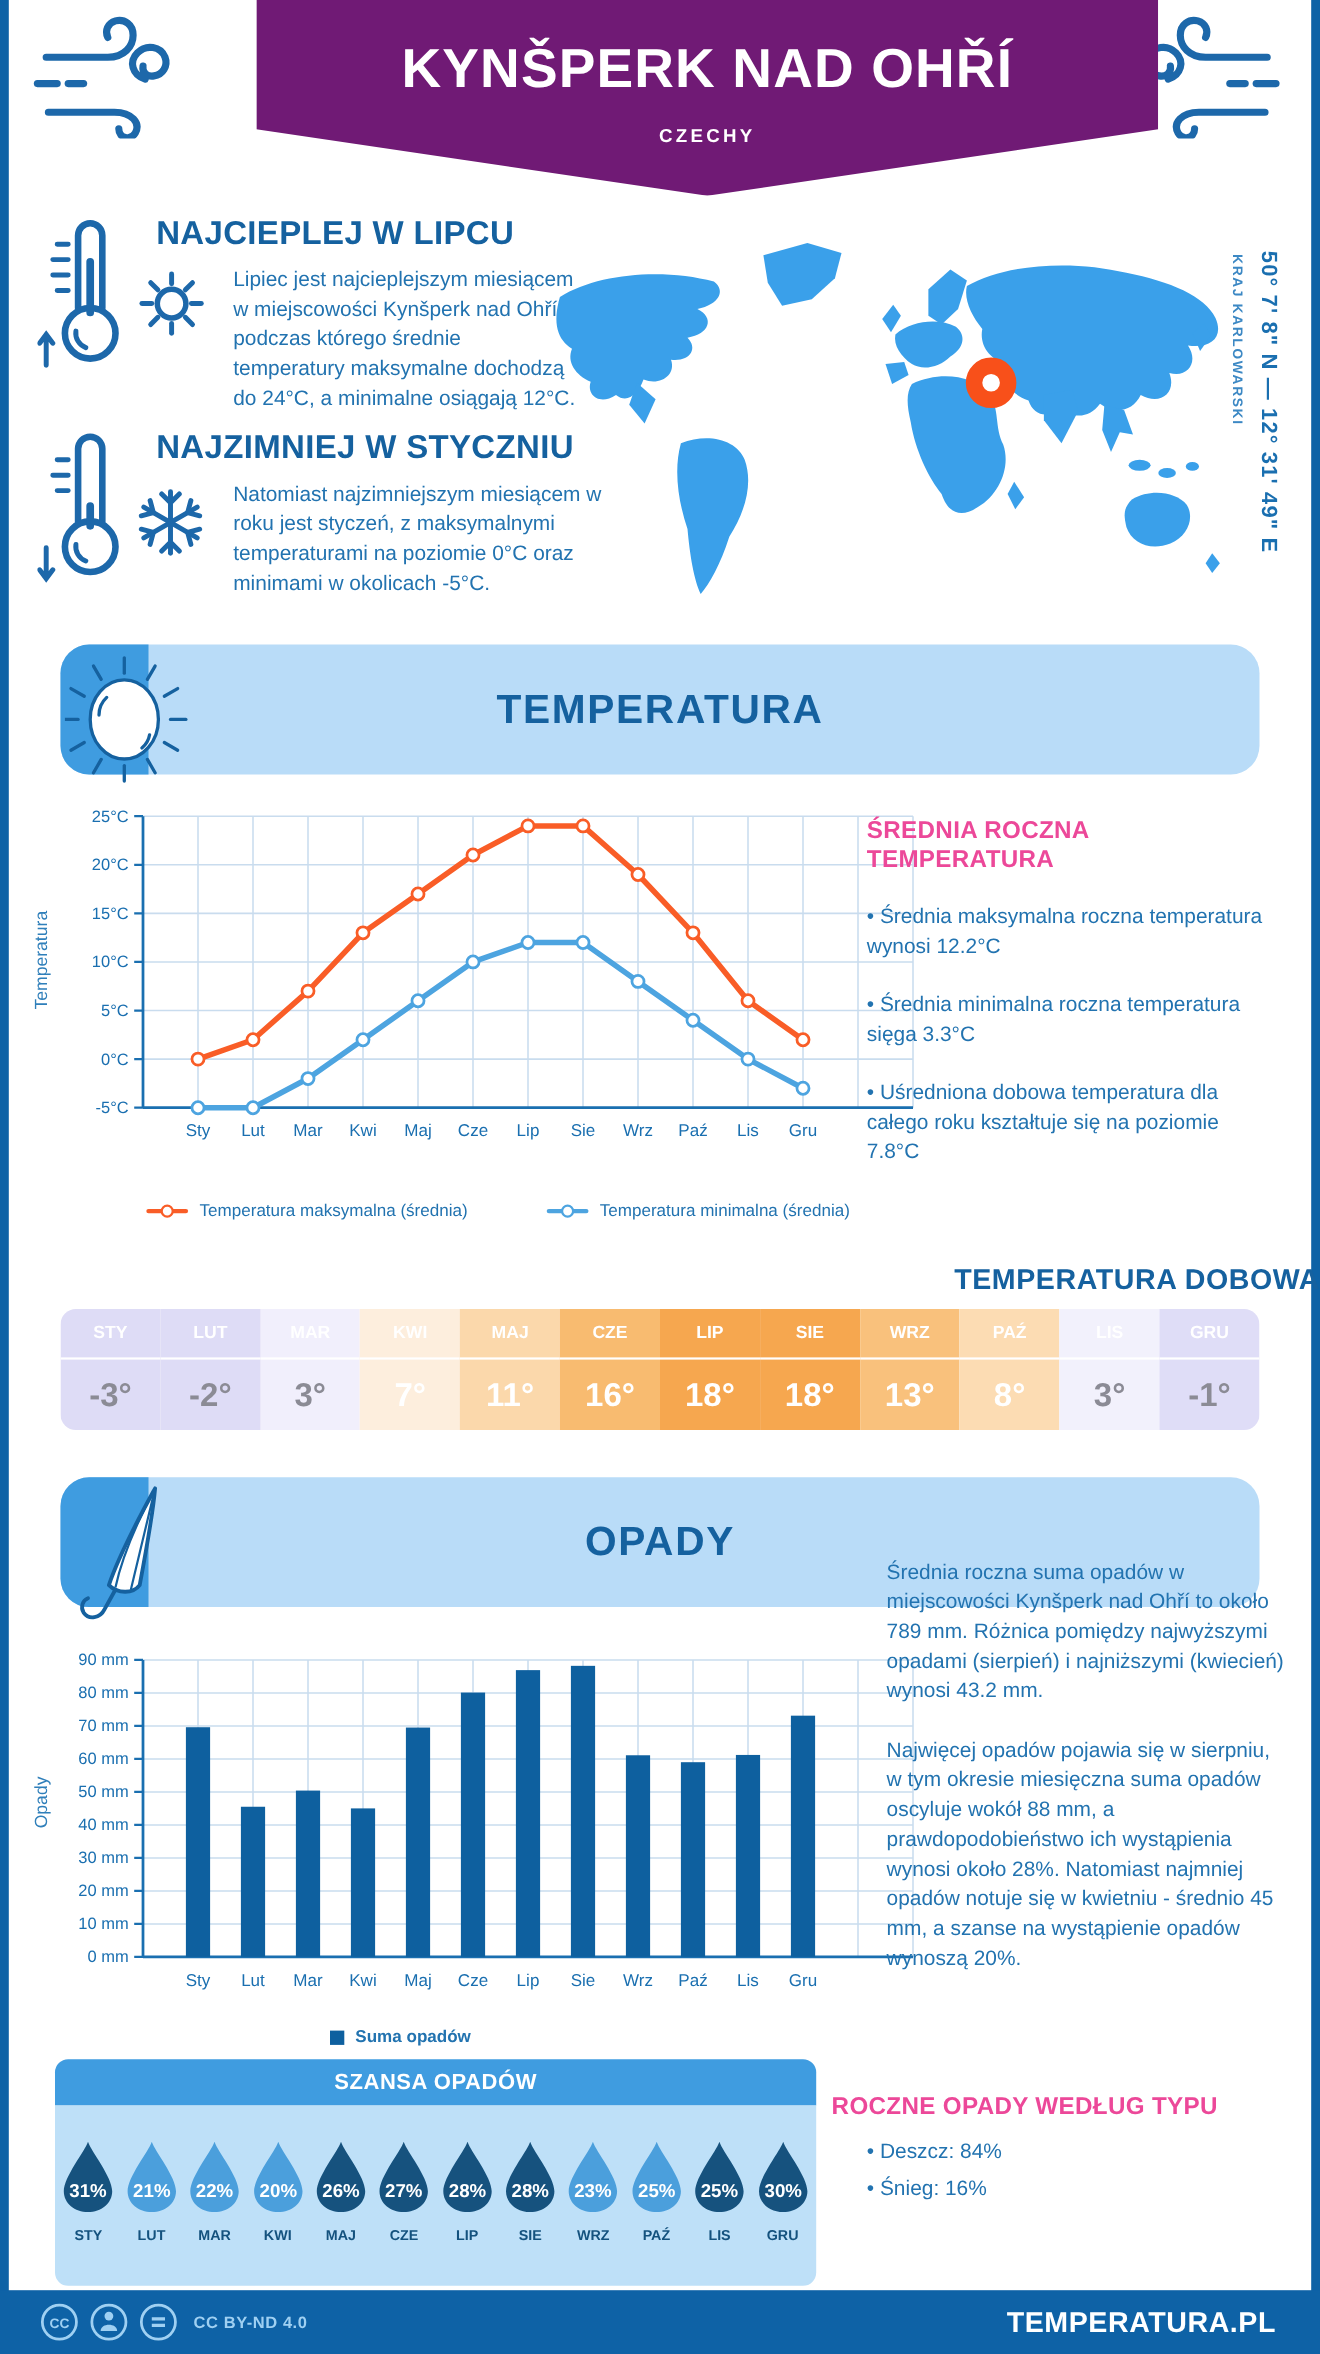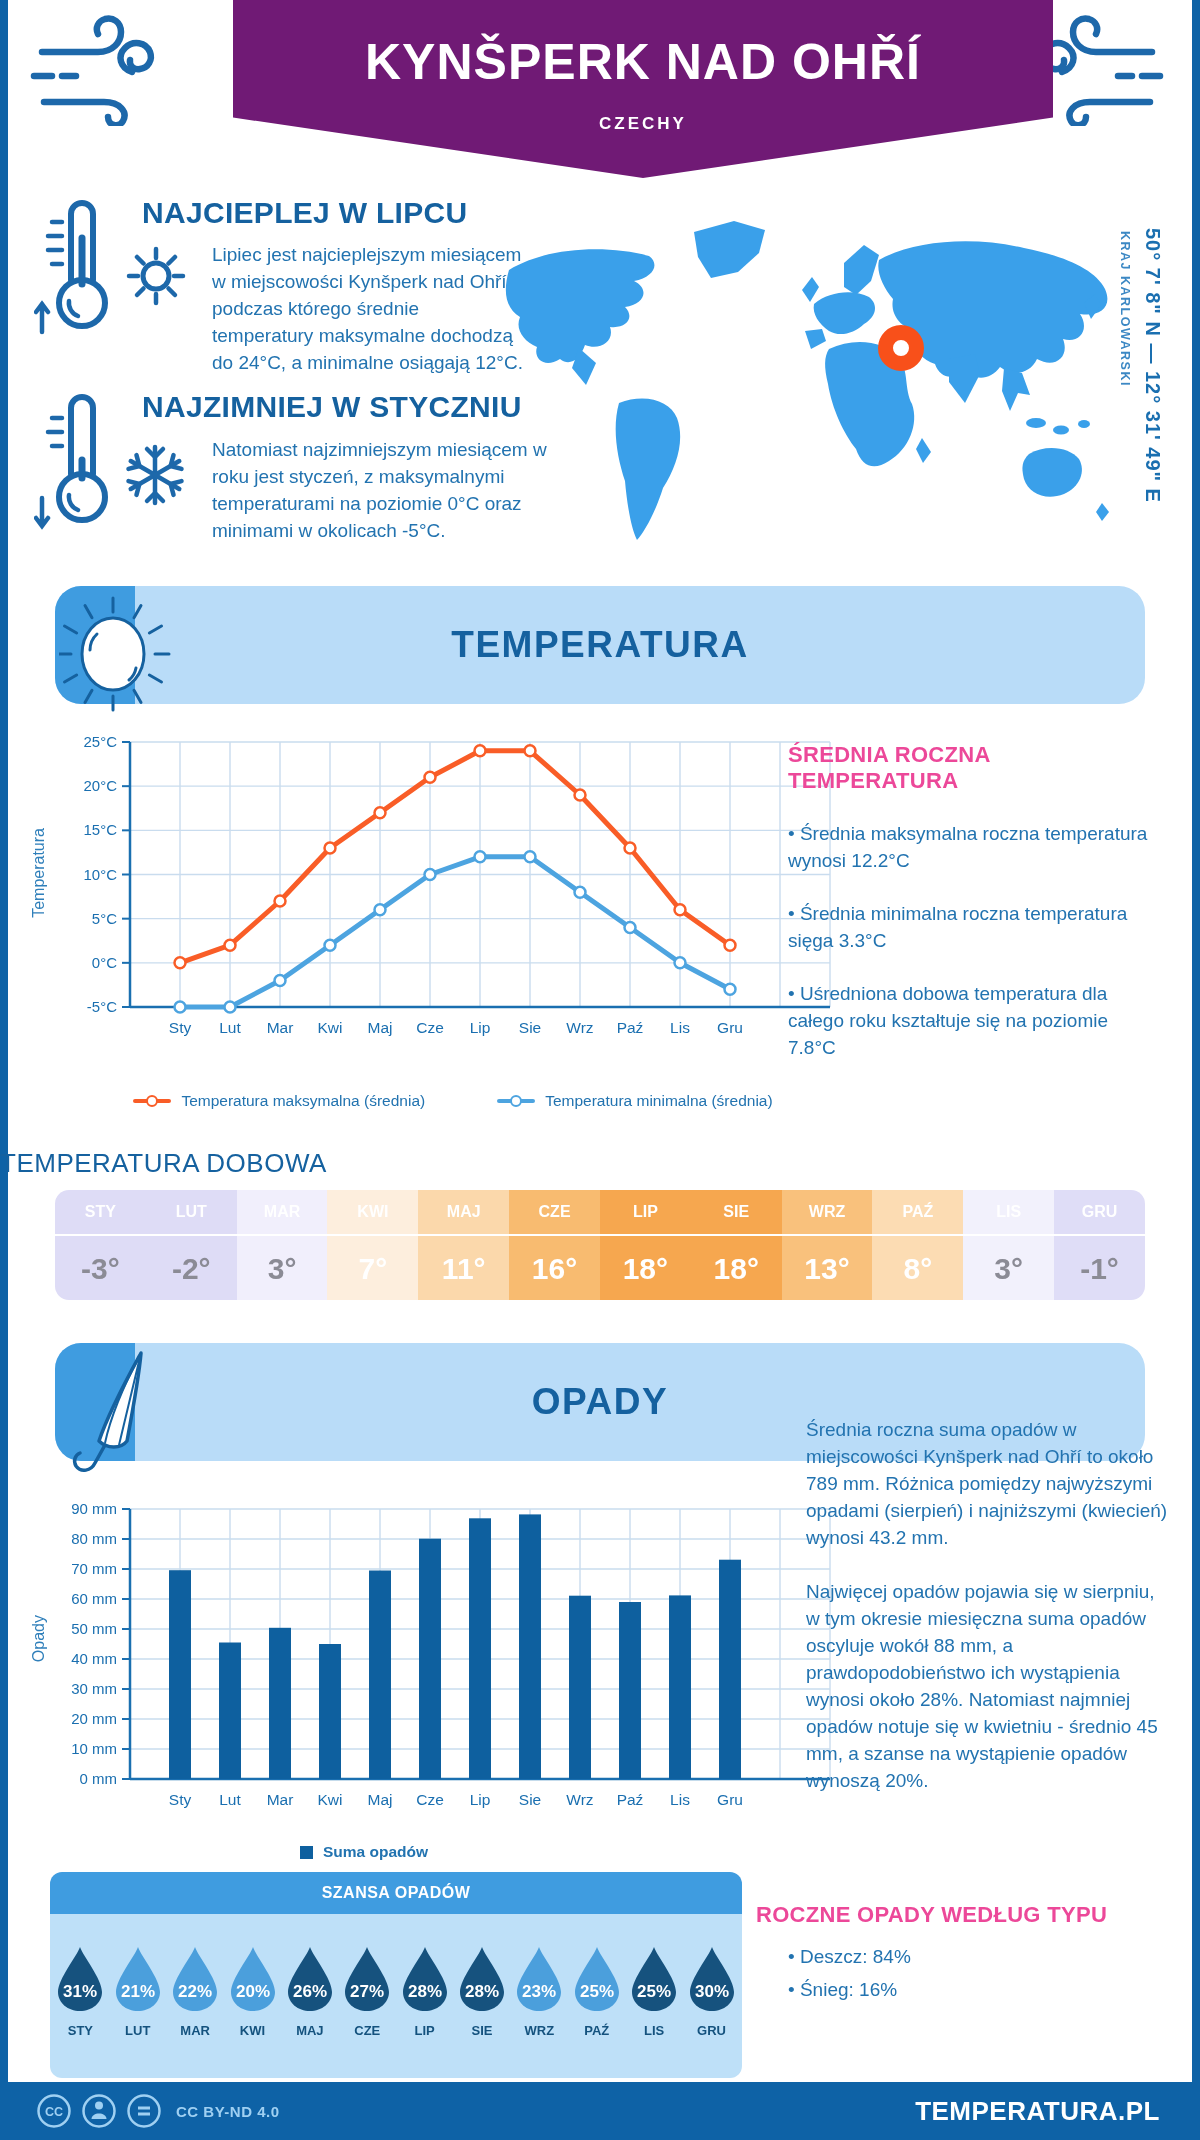--- a/index.html
+++ b/index.html
@@ -72,31 +72,31 @@
   
   .panel-heading { font-size:22px; font-weight:bold; color:#ec4899; letter-spacing:0.3px; }
   .summary { left:788px; top:742px; width:364px; }
   .summary .bullet { margin-top:26px; font-size:19px; line-height:27px; color:#2273b0; }
   .precip-text { left:788px; top:1416px; width:364px;margin-left:18px; }
   .precip-text p { margin-bottom:27px; font-size:19px; line-height:27px; color:#2273b0; }
   .type-heading { left:756px; top:1902px; }
   .type-bullets { left:788px; top:1940px; font-size:19px; line-height:33px; color:#2273b0; }
 
   
-  .daily-heading { left:0; top:1148px; width:1200px; text-align:left; font-size:26px;
-    font-weight:normal; color:#15619f; letter-spacing:0.5px; }
+  .daily-heading { left:0; top:1148px; width:1200px; text-align:right; font-size:26px;
+    font-weight:bold; color:#15619f; letter-spacing:0.5px; }
   .daily-table { left:55px; top:1190px; width:1090px; display:flex; border-radius:14px; overflow:hidden; }
   .dt-col { flex:1; text-align:center; }
   .dt-m { height:44px; line-height:44px; font-size:16px; font-weight:bold; color:#fff; }
   .dt-v { height:66px; line-height:66px; font-size:30px; font-weight:bold; border-top:2px solid #fff; }
 
   
   .chance { left:50px; top:1872px; width:692px; }
   .chance-header { height:42px; line-height:42px; background:#3f9ce0; border-radius:12px 12px 0 0;
-    text-align:center; color:#fff; font-size:16px; font-weight:bold; letter-spacing:0.5px; }
+    text-align:center; color:#fff; font-size:20px; font-weight:bold; letter-spacing:0.5px; }
   .chance-body { background:#bee0f8; border-radius:0 0 12px 12px; height:164px; display:flex;
     justify-content:space-evenly; padding-top:32px; }
   .drop-item { width:54px; text-align:center; }
   .drop-m { margin-top:7px; font-size:13px; font-weight:bold; color:#14527e; }
 
   
   .footer { left:0; top:2082px; width:1200px; height:58px; background:#0e62a6; display:flex; align-items:center; }
   .cc-group { margin-left:36px; display:flex; align-items:center; gap:9px; }
   .license { margin-left:14px; color:#9fd0f2; font-size:15px; font-weight:bold; letter-spacing:0.5px; }
   .brand { margin-left:auto; margin-right:40px; color:#fff; font-size:26px; font-weight:bold; letter-spacing:0.5px; }

